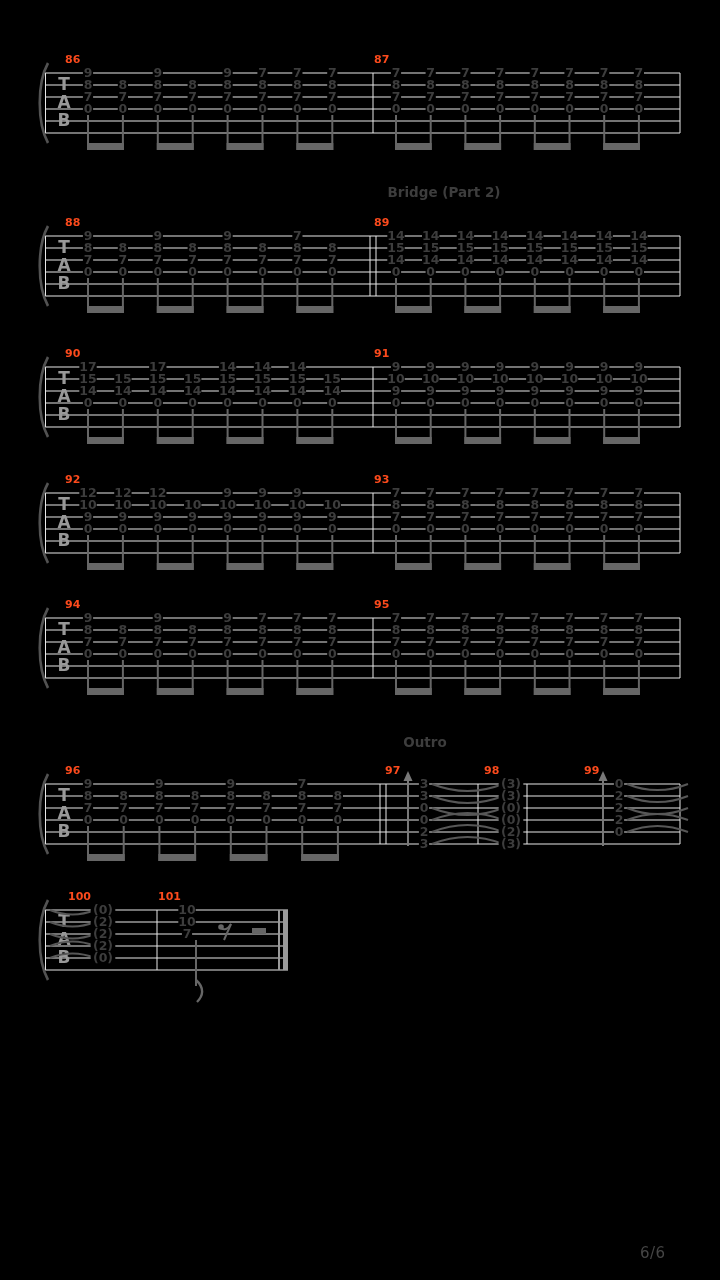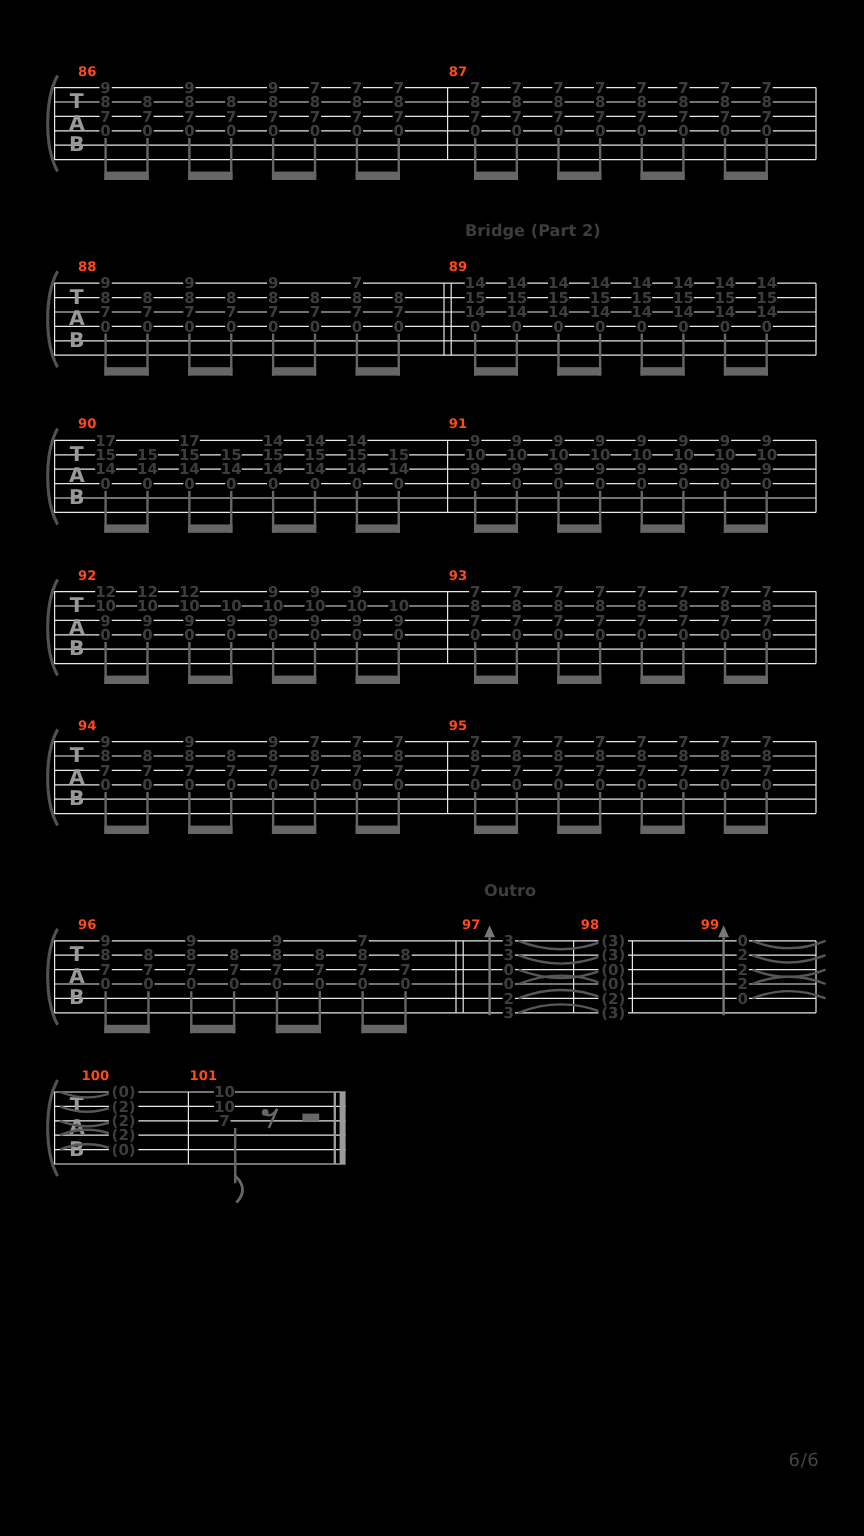--- a/index.html
+++ b/index.html
@@ -1,20 +1,20 @@
 <!DOCTYPE html>
 <html><head>
 <meta charset="utf-8">
 <style>
   html,body{margin:0;padding:0;background:#000;}
   body{width:720px;height:1280px;position:relative;overflow:hidden;
        font-family:"DejaVu Sans",sans-serif;}
   #score{position:absolute;left:0;top:0;}
-  .page-indicator{position:absolute;left:640px;top:1208px;width:60px;
-       text-align:center;font-size:15px;color:#454545;letter-spacing:.5px;}
+  .page-indicator{position:absolute;left:640px;top:1244px;width:60px;
+       font-size:15px;color:#454545;letter-spacing:.5px;}
   text{font-family:"DejaVu Sans",sans-serif;}
 </style>
 </head>
 <body>
 
 <svg id="score" width="720" height="1280" viewBox="0 0 720 1280">
     <g>
       <line x1="45" y1="73" x2="680" y2="73" stroke="#e8e8e8" stroke-width="1"></line>
       <line x1="45" y1="85" x2="680" y2="85" stroke="#e8e8e8" stroke-width="1"></line>
       <line x1="45" y1="97" x2="680" y2="97" stroke="#e8e8e8" stroke-width="1"></line>

